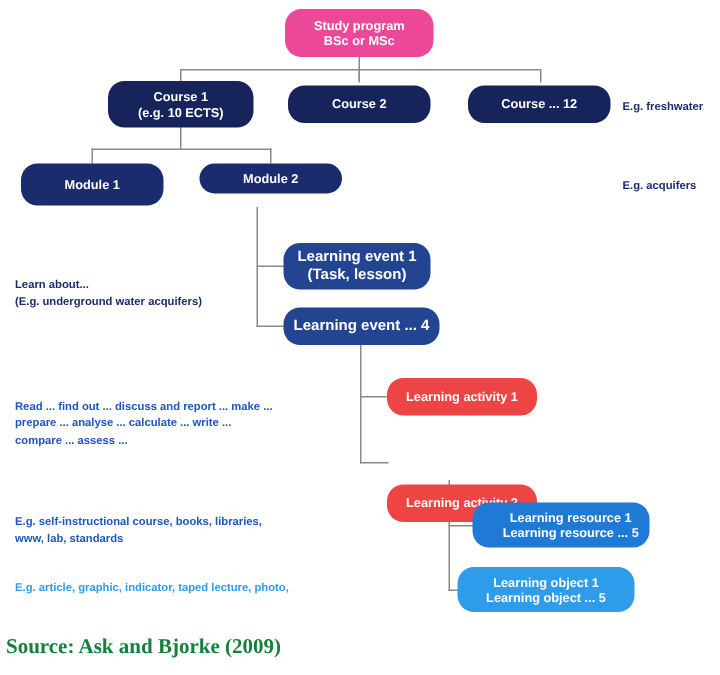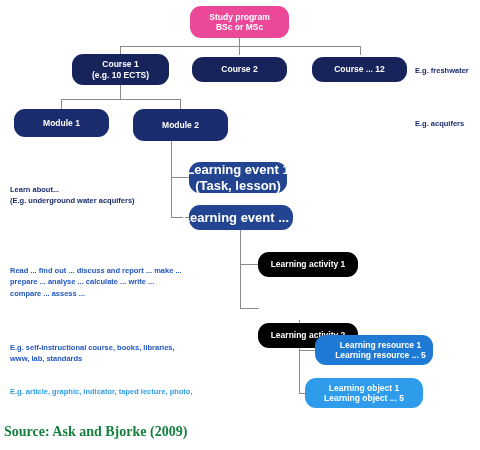--- a/index.html
+++ b/index.html
@@ -27,22 +27,22 @@
     font-weight: bold;
     line-height: 1.18;
     z-index: 3;
   }
   .node span { display: block; white-space: nowrap; }
 
   
   .tier-program  { background: #ec4899; border-radius: 11px; font-size: 8.5px; }
   .tier-course   { background: #17245c; border-radius: 11px; font-size: 8.5px; }
   .tier-module   { background: #1b2c6e; border-radius: 11px; font-size: 8.5px; }
-  .tier-event    { background: #234591; border-radius: 11px; font-size: 13px; }
-  .tier-activity { background: #000000; border-radius: 11px; font-size: 8.5px; }
+  .tier-event    { background: #234591; border-radius: 11px; font-size: 10px; }
+  .tier-activity { background: #ef4444; border-radius: 11px; font-size: 8.5px; }
   .tier-resource { background: #1f7ad6; border-radius: 11px; font-size: 8.5px; padding-left: 13px; }
   .tier-object   { background: #2f9ceb; border-radius: 11px; font-size: 8.5px; }
 
   .line {
     position: absolute;
     background: #8a8a8a;
     z-index: 1;
   }
   .vline { width: 1px; }
   .hline { height: 1px; }
@@ -114,21 +114,21 @@
   </div>
 
   <div class="node tier-course" style="left:312px; top:57px; width:95px; height:25px;">
     <span>Course ... 12</span>
   </div>
 
   <div class="node tier-module" style="left:14px; top:109px; width:95px; height:28px;">
     <span>Module 1</span>
   </div>
 
-  <div class="node tier-module" style="left:133px; top:109px; width:95px; height:32px;">
+  <div class="node tier-module" style="left:133px; top:109px; width:95px; height:20px;">
     <span>Module 2</span>
   </div>
 
   <div class="node tier-event" style="left:189px; top:162px; width:98px; height:31px;">
     <span>Learning event 1</span>
     <span>(Task, lesson)</span>
   </div>
 
   <div class="node tier-event" style="left:189px; top:205px; width:104px; height:25px;">
     <span>Learning event ... 4</span>

